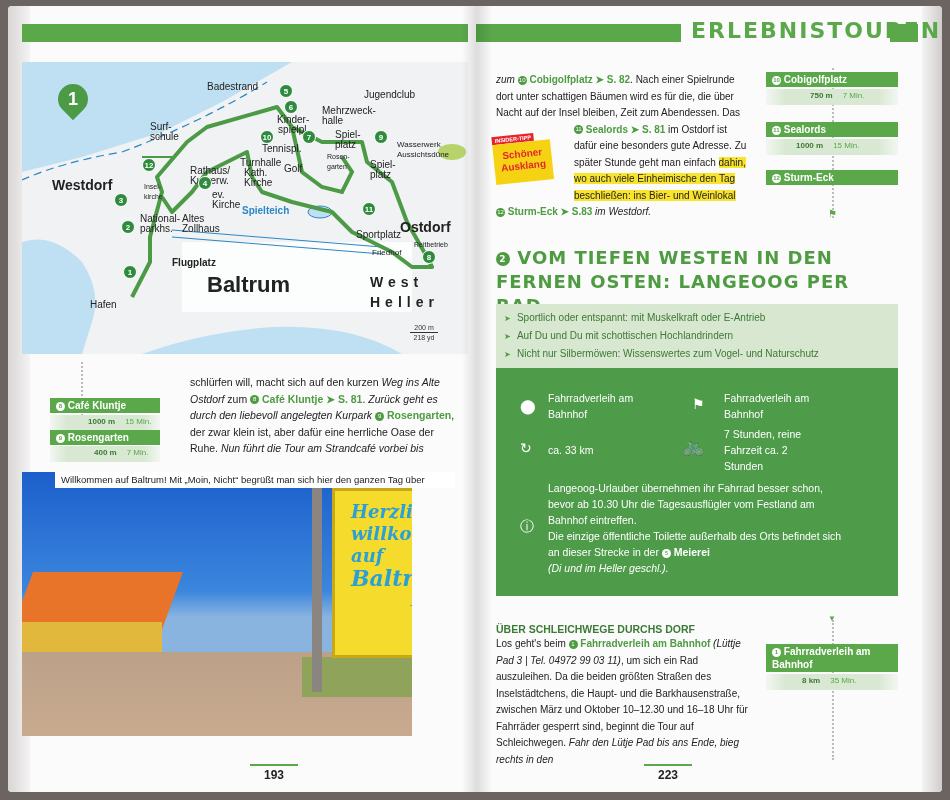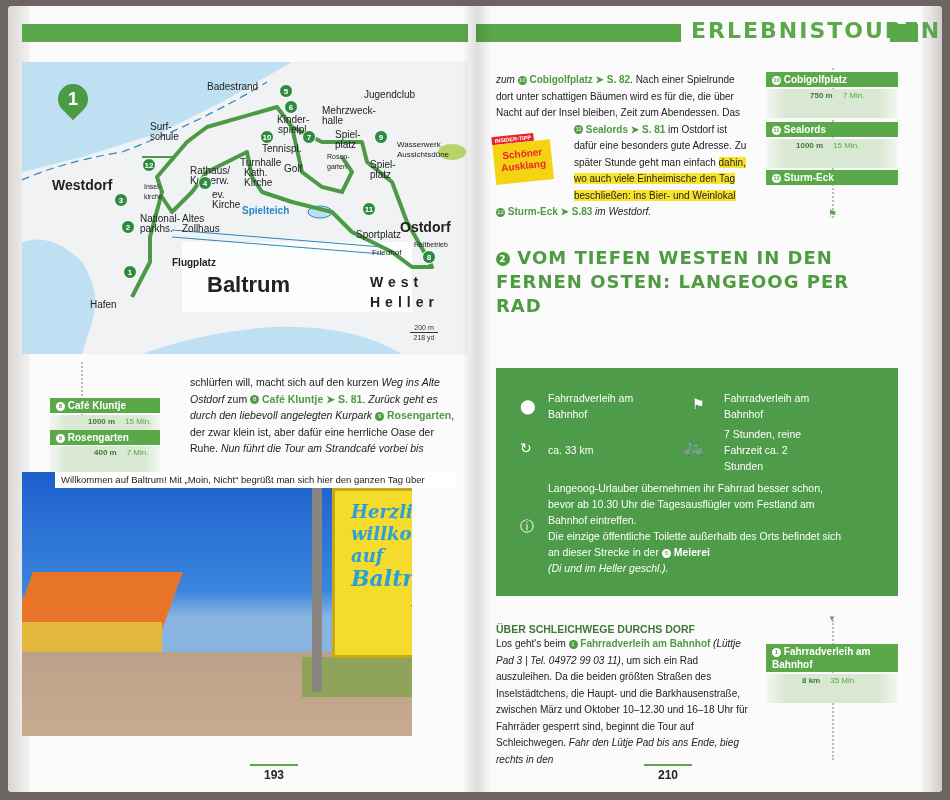--- a/index.html
+++ b/index.html
@@ -25,21 +25,21 @@
   .map-label.blue { color: #2b86c5; font-weight: bold; font-size: 10px; }
   .map-label.spaced { font-size: 14px; font-weight: bold; letter-spacing: 5px; }
   .stop { position: absolute; width: 14px; height: 14px; border-radius: 50%; background: #2e8b3e; color: #fff; font-size: 8px; font-weight: bold; text-align: center; line-height: 14px; border: 1px solid #fff; }
   .pin { position: absolute; left: 36px; top: 22px; width: 30px; height: 30px; background: #4c9a45; border-radius: 50% 50% 50% 0; transform: rotate(-45deg); }
   .pin-num { position: absolute; left: 36px; top: 22px; width: 30px; height: 30px; color: #fff; font-weight: bold; font-size: 18px; text-align: center; line-height: 30px; }
   .scale { position: absolute; left: 382px; top: 262px; font-size: 7px; color: #333; text-align: center; width: 40px; }
 
   
   .timeline-dots { position: absolute; border-left: 2px dotted #bbb; }
   .stage-box { position: absolute; height: 15px; background: #5aa84a; color: #fff; font-size: 10px; font-weight: bold; padding-left: 6px; line-height: 15px; }
-  .stage-dist { position: absolute; height: 29px; background: linear-gradient(to right, rgba(210,230,205,0.2), #d8e8d2 15%, #d8e8d2 85%, rgba(210,230,205,0.2)); font-size: 8px; line-height: 13px; }
+  .stage-dist { position: absolute; height: 16px; background: linear-gradient(to right, rgba(210,230,205,0.2), #d8e8d2 15%, #d8e8d2 85%, rgba(210,230,205,0.2)); font-size: 8px; line-height: 13px; }
   .stage-dist .d { font-weight: bold; color: #3c7a35; margin-right: 10px; }
   .stage-dist .t { color: #5aa84a; }
   .body-text { position: absolute; font-size: 10.5px; line-height: 16.5px; color: #222; font-family: "Liberation Sans Narrow","Liberation Sans", sans-serif; }
   .green { color: #4e9b42; font-weight: bold; }
   .ital { font-style: italic; }
   .hl { background: #f9e42d; }
   .num-dot { display: inline-block; width: 9px; height: 9px; border-radius: 50%; background: #4e9b42; color:#fff; font-size: 6px; text-align:center; line-height:9px; vertical-align: middle; }
 
   .caption { position: absolute; left: 55px; top: 440px; width: 400px; height: 16px; background: #fff; font-size: 9.5px; color: #222; padding-left: 6px; line-height: 16px; }
   .photo { position: absolute; left: 22px; top: 456px; width: 390px; height: 270px; overflow: hidden; background: linear-gradient(#1c5fcc 0%, #3b86dd 45%, #8ab4e0 55%); }
@@ -226,20 +226,25 @@
       <span class="num-dot" style="background:#fff;color:#5aa84a;">12</span>
       <span>Sturm-Eck</span>
     </div>
     <div style="position:absolute;left:352px;top:202px;font-size:10px;color:#5aa84a;">⚑</div>
 
     <div class="section-title">
       <span class="num-dot" style="width:14px;height:14px;line-height:14px;font-size:9px;">2</span>
       <span>VOM TIEFEN WESTEN IN DEN FERNEN OSTEN: LANGEOOG PER RAD</span>
     </div>
 
+    <ul class="highlights">
+      <li>Sportlich oder entspannt: mit Muskelkraft oder E-Antrieb</li>
+      <li>Auf Du und Du mit schottischen Hochlandrindern</li>
+      <li>Nicht nur Silbermöwen: Wissenswertes zum Vogel- und Naturschutz</li>
+    </ul>
 
     <div class="infobox">
       <div class="info-icon" style="left:24px;top:30px;">⬤</div>
       <div class="info-text" style="left:52px;top:22px;width:100px;">Fahrradverleih am Bahnhof</div>
       <div class="info-icon" style="left:196px;top:28px;">⚑</div>
       <div class="info-text" style="left:228px;top:22px;width:100px;">Fahrradverleih am Bahnhof</div>
       <div class="info-icon" style="left:24px;top:72px;">↻</div>
       <div class="info-text" style="left:52px;top:74px;">ca. 33 km</div>
       <div class="info-icon" style="left:186px;top:70px;font-size:18px;">🚲</div>
       <div class="info-text" style="left:228px;top:58px;width:100px;">7 Stunden, reine Fahrzeit ca. 2 Stunden</div>
@@ -260,17 +265,17 @@
     <div style="position:absolute;left:352px;top:608px;font-size:8px;color:#5aa84a;">▼</div>
     <div class="stage-box" style="left:290px;top:638px;width:132px;height:28px;line-height:13px;padding-top:1px;">
       <span class="num-dot" style="background:#fff;color:#5aa84a;">1</span>
       <span>Fahrradverleih am Bahnhof</span>
     </div>
     <div class="stage-dist" style="left:290px;top:668px;width:132px;padding-left:36px;">
       <span class="d">8 km</span><span class="t">35 Min.</span>
     </div>
 
     <div class="page-num-line" style="left:168px;top:758px;"></div>
-    <div class="page-num" style="left:167px;top:762px;">210</div>
+    <div class="page-num" style="left:167px;top:762px;">223</div>
   </div>
 
   <div class="gutter"></div>
 </div>
 
 </body></html>

